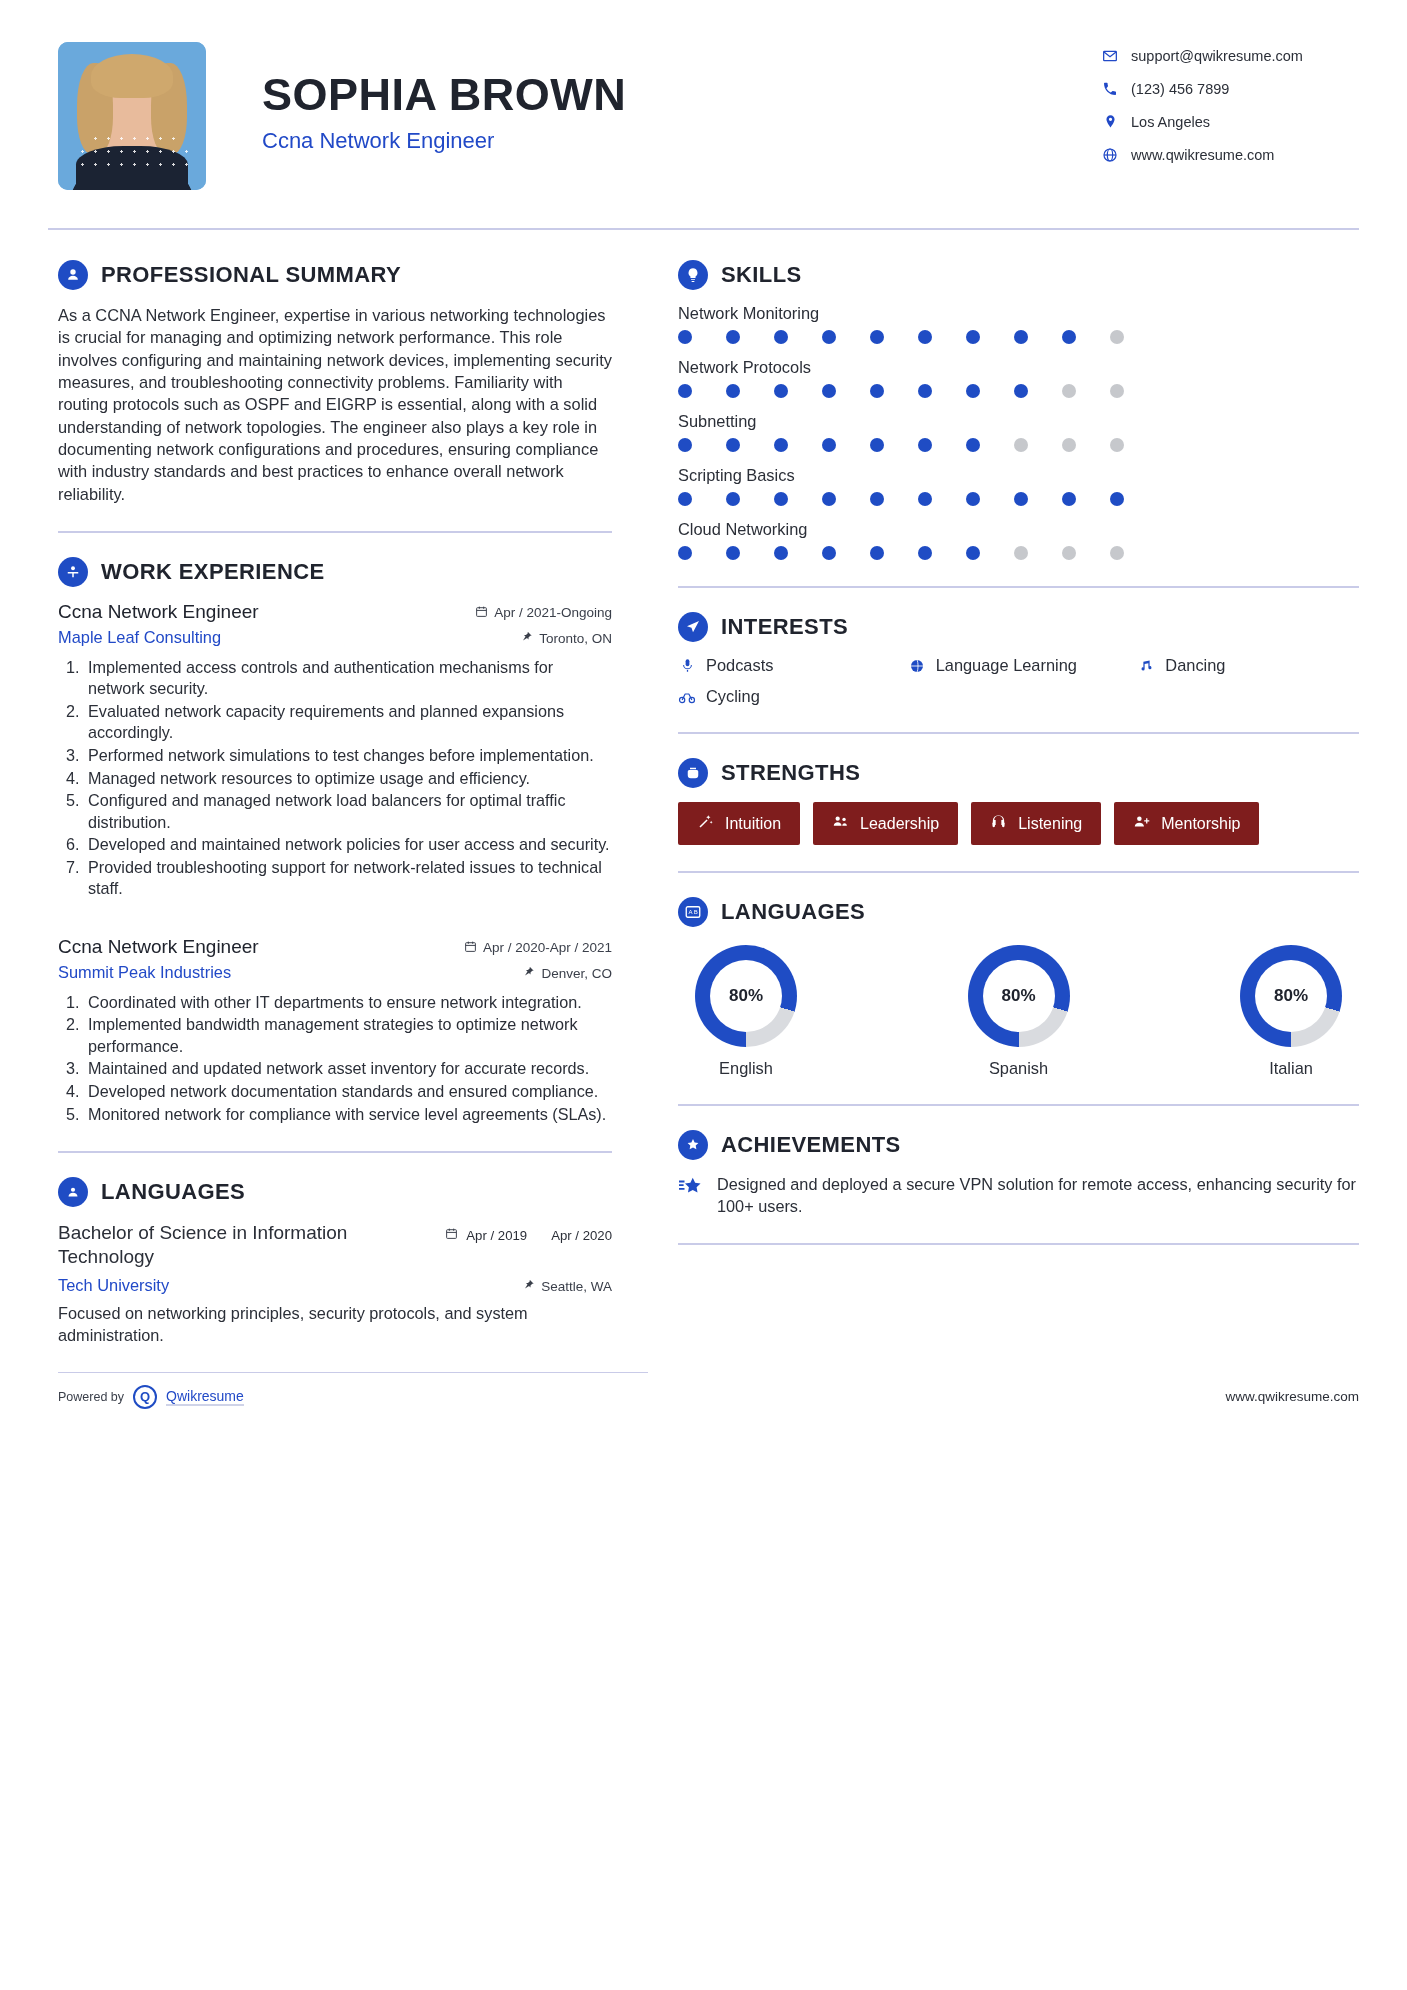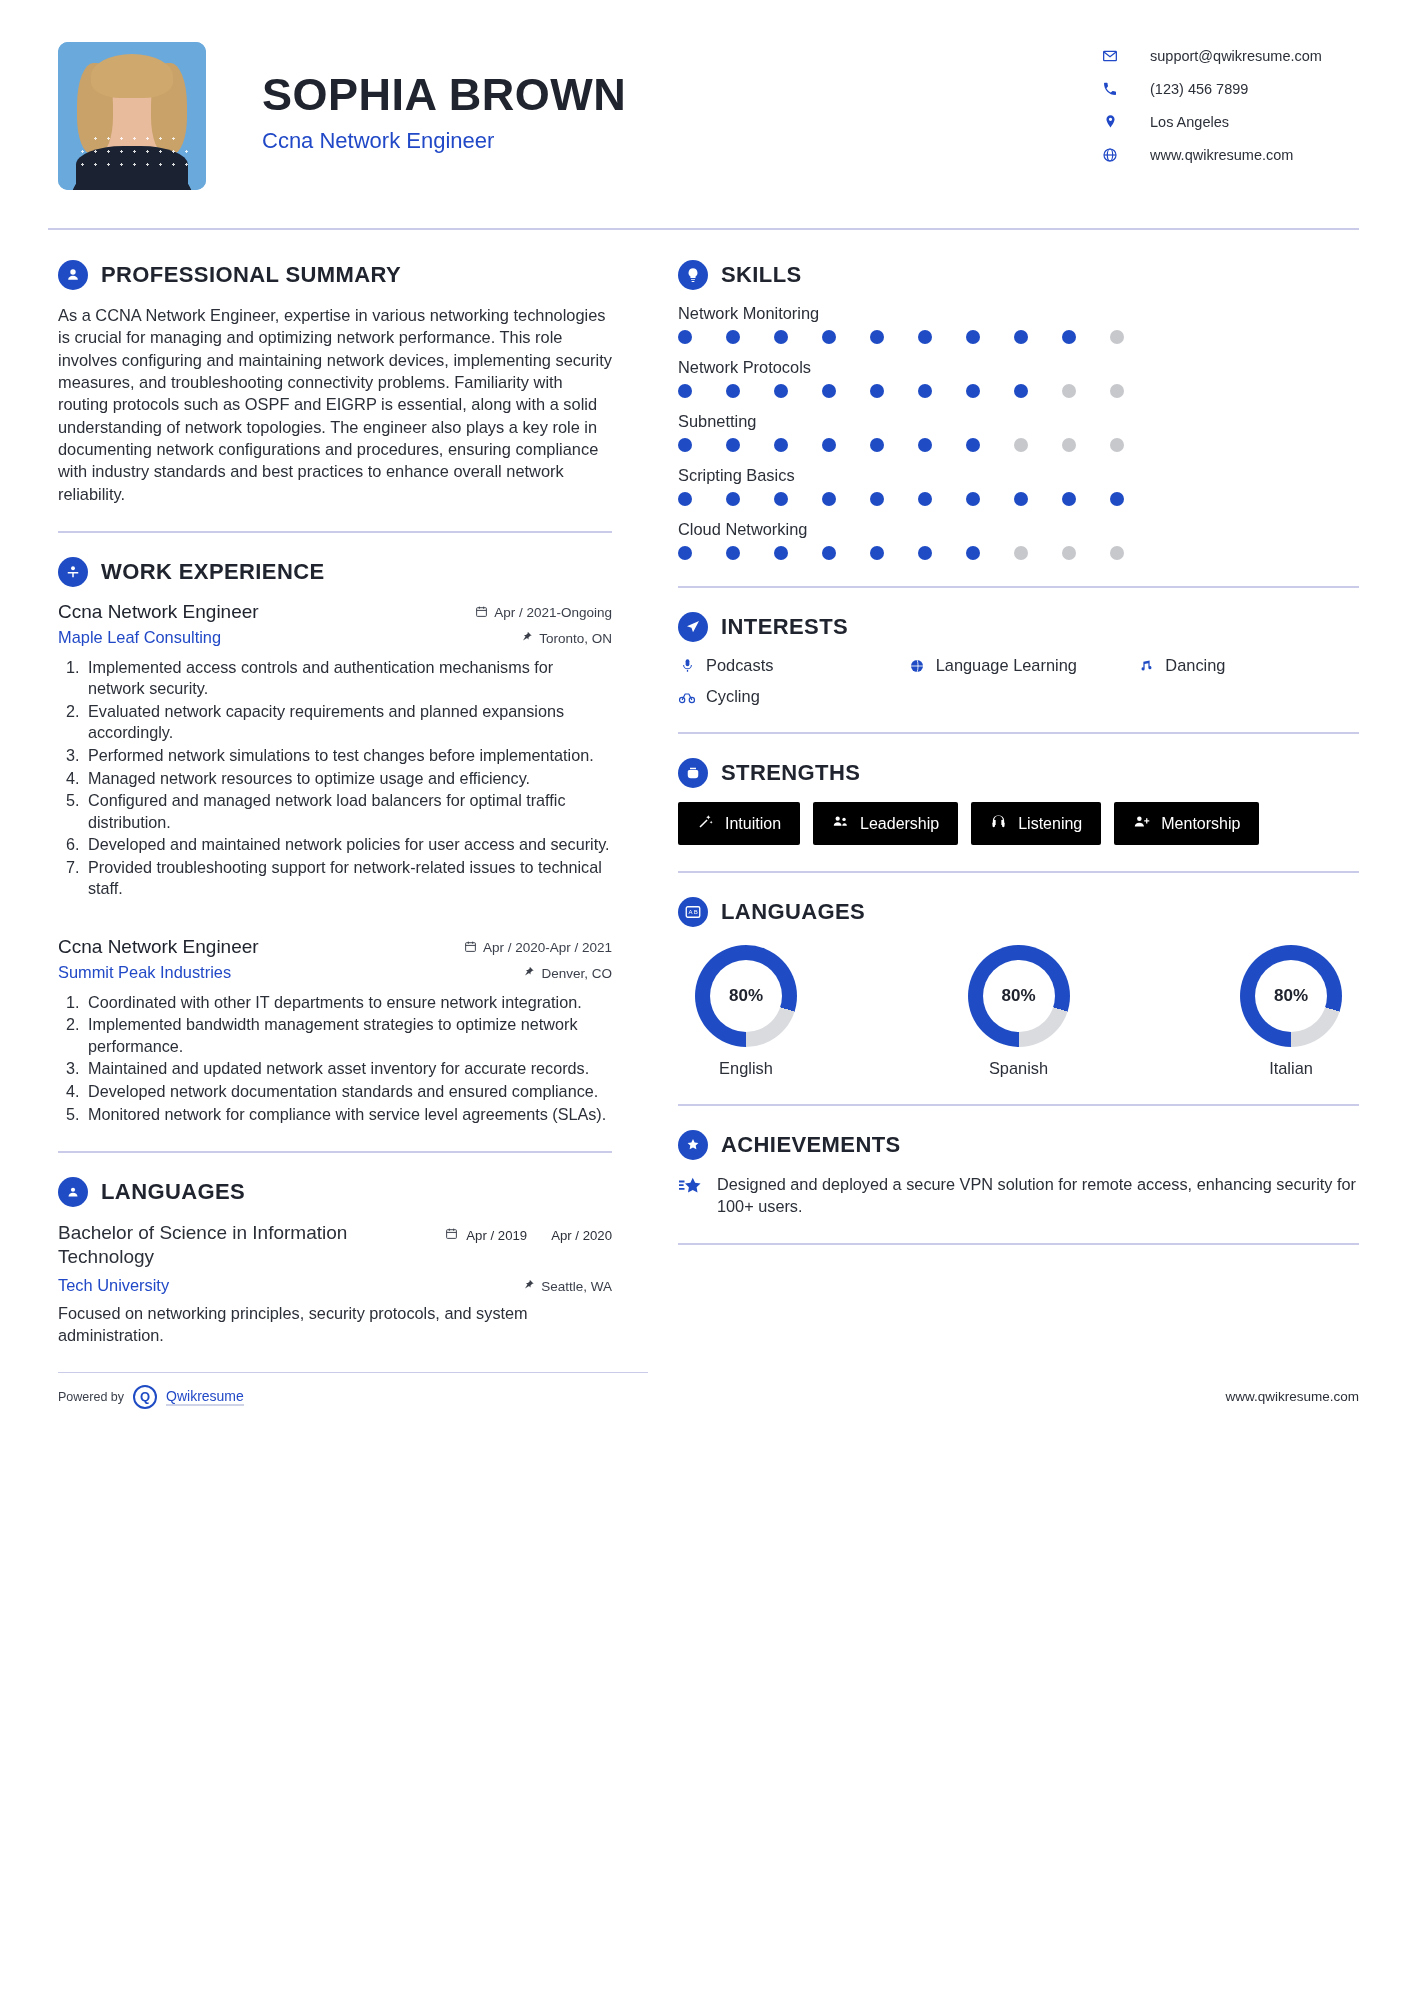--- a/index.html
+++ b/index.html
@@ -80,21 +80,21 @@
     margin-top: 11px;
     font-weight: 400;
   }
   .contact {
     flex: 0 0 auto;
     padding-top: 6px;
     min-width: 258px;
   }
   .contact-row {
     display: flex;
-    gap: 31px;
+    gap: 12px;
     font-size: 14.5px;
     color: #2b2f38;
     margin-bottom: 17px;
     white-space: nowrap;
   }
   .contact-row .ci {
     width: 18px;
     flex: 0 0 18px;
     display: flex;
     justify-content: center;
@@ -248,21 +248,21 @@
   }
   .interest .ii { color: #1f4cc4; display: flex; width: 18px; justify-content: center; }
 
   
   .strengths {
     display: flex;
     flex-wrap: wrap;
     gap: 13px;
   }
   .strength {
-    background: #000000;
+    background: #7f1d1d;
     color: #fff;
     padding: 11px 19px;
     font-size: 16px;
     display: flex; align-items: center; gap: 11px;
     border-radius: 2px;
   }
   .strength svg { width: 17px; height: 17px; fill: #fff; }
 
   
   .langs {

